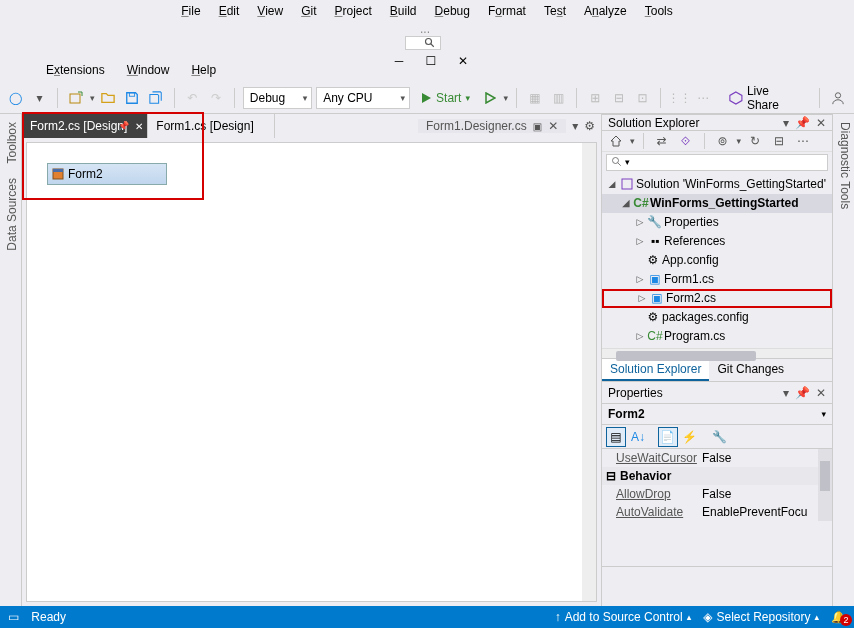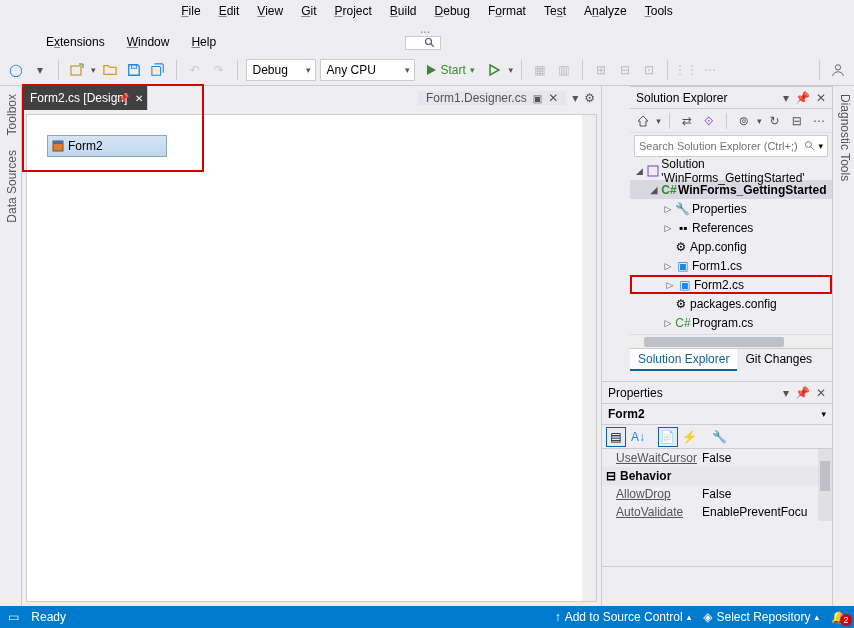--- a/index.html
+++ b/index.html
@@ -8,21 +8,21 @@
 .titlebar { height: 30px; display: flex; align-items: center; padding: 0 6px; background: #eeeef2; flex-direction: column; }
 .vs-logo { width: 18px; height: 18px; margin: 0 8px 0 4px; }
 .title-menu { display: flex; gap: 2px; }
 .title-menu span { padding: 4px 8px; cursor: default; }
 .title-spacer { flex: 1; }
 .searchbox { width: 36px; height: 22px; border: 1px solid #ccc; background: #fff; display: flex; align-items: center; justify-content: flex-end; padding: 0 4px; margin-right: 8px; }
 .app-badge { width: 100px; height: 22px; background: #d8d8e0; display: flex; align-items: center; justify-content: center; font-size: 11px; margin-right: 8px; }
 .win-controls { display: flex; gap: 2px; margin-left: 8px; }
 .win-controls div { width: 30px; height: 22px; display: flex; align-items: center; justify-content: center; }
 
-.menubar2 { height: 24px; display: flex; align-items: center; padding: 0 6px; }
+.menubar2 { height: 24px; display: flex; align-items: center; padding: 0 6px; margin-top: 28px; }
 .menubar2 span { padding: 2px 10px; }
 
 .toolbar { height: 32px; display: flex; align-items: center; padding: 0 6px; gap: 4px; background: #eeeef2; border-bottom: 1px solid #ccc; }
 .tb-btn { width: 20px; height: 20px; display: flex; align-items: center; justify-content: center; color: #555; }
 .tb-sep { width: 1px; height: 20px; background: #ccc; margin: 0 4px; }
 .tb-combo { height: 22px; border: 1px solid #ccc; background: #fff; padding: 0 18px 0 6px; display: flex; align-items: center; font-size: 12px; position: relative; }
 .tb-combo::after { content: '▾'; position: absolute; right: 4px; font-size: 9px; color: #555; }
 .tb-start { display: flex; align-items: center; gap: 4px; color: #388a34; padding: 0 6px; justify-content: space-between; }
 .tb-start svg { fill: #388a34; }
 .liveshare { display:flex; align-items:center; gap:4px; padding:0 8px; }
@@ -183,20 +183,26 @@
   <div class="tb-btn" style="color:#bbb;">▦</div>
   <div class="tb-btn" style="color:#bbb;">▥</div>
   <div class="tb-sep"></div>
   <div class="tb-btn" style="color:#bbb;">⊞</div>
   <div class="tb-btn" style="color:#bbb;">⊟</div>
   <div class="tb-btn" style="color:#bbb;">⊡</div>
   <div class="tb-sep"></div>
   <div class="tb-btn" style="color:#bbb;">⋮⋮</div>
   <div class="tb-btn" style="color:#bbb;">⋯</div>
   <div style="flex:1;"></div>
+  <div class="liveshare">
+    <svg width="14" height="14" viewBox="0 0 16 16">
+        <path d="M8 1l7 4v6l-7 4-7-4V5z" fill="none" stroke="#7b3fbf" stroke-width="1.3"></path>
+      </svg>
+    <span>Live Share</span>
+  </div>
   <div class="tb-sep"></div>
   <div class="tb-btn">
     <svg width="14" height="14" viewBox="0 0 16 16">
         <circle cx="8" cy="5" r="3" fill="none" stroke="#555"></circle>
         <path d="M2 15c0-3 3-5 6-5s6 2 6 5" fill="none" stroke="#555"></path>
       </svg>
   </div>
 </div>
 
 <div class="workspace">
@@ -205,20 +211,23 @@
     <span>Data Sources</span>
   </div>
 
   <div class="editor">
     <div class="tabstrip">
       <div class="redbox" style="left:0; top:-2px; width:182px; height:88px;"></div>
       <div class="tab active">
         <span>Form2.cs [Design]</span>
         <span class="pin">📌</span>
         <span class="close">✕</span>
+      </div>
+      <div class="tab">
+        <span>Form1.cs [Design]</span>
       </div>
       <div class="tabstrip-right">
         <div class="preview-tab">
           <span>Form1.Designer.cs</span>
           <span style="font-size:10px;">▣</span>
           <span>✕</span>
         </div>
         <span>▾</span>
         <span>⚙</span>
       </div>
@@ -232,21 +241,21 @@
             </svg>
           <span>Form2</span>
         </div>
       </div>
       <div style="position:absolute; right:0; top:0; bottom:0; width:14px; background:#eee;"></div>
     </div>
   </div>
 
   <div class="rightcol">
 
-    <div class="panel" style="flex:1; min-height:0;margin-left:28px;">
+    <div class="panel" style="flex:1; min-height:0;">
       <div class="panel-header">
         <span class="title">Solution Explorer</span>
         <span class="icons">
           <span>▾</span>
           <span>📌</span>
           <span>✕</span>
         </span>
       </div>
       <div class="panel-toolbar">
         <div class="tb-btn">
@@ -259,21 +268,20 @@
         <div class="tb-btn">⇄</div>
         <div class="tb-btn" style="color:#7b3fbf;">⟐</div>
         <div class="tb-sep" style="height:16px;"></div>
         <div class="tb-btn">⊚</div>
         <span style="font-size:9px;color:#555;">▾</span>
         <div class="tb-btn">↻</div>
         <div class="tb-btn">⊟</div>
         <div class="tb-btn">⋯</div>
       </div>
       <div class="panel-search">
-        <input placeholder="Search Solution Explorer (Ctrl+;)" style="">
         <svg width="12" height="12" viewBox="0 0 16 16">
             <circle cx="6" cy="6" r="4" fill="none" stroke="#555"></circle>
             <line x1="9" y1="9" x2="13" y2="13" stroke="#555"></line>
           </svg>
         <span style="font-size:9px;margin-left:2px;">▾</span>
       </div>
       <div class="tree">
         <div class="tree-row">
           <span class="expander">◢</span>
           <span class="tree-icon">

